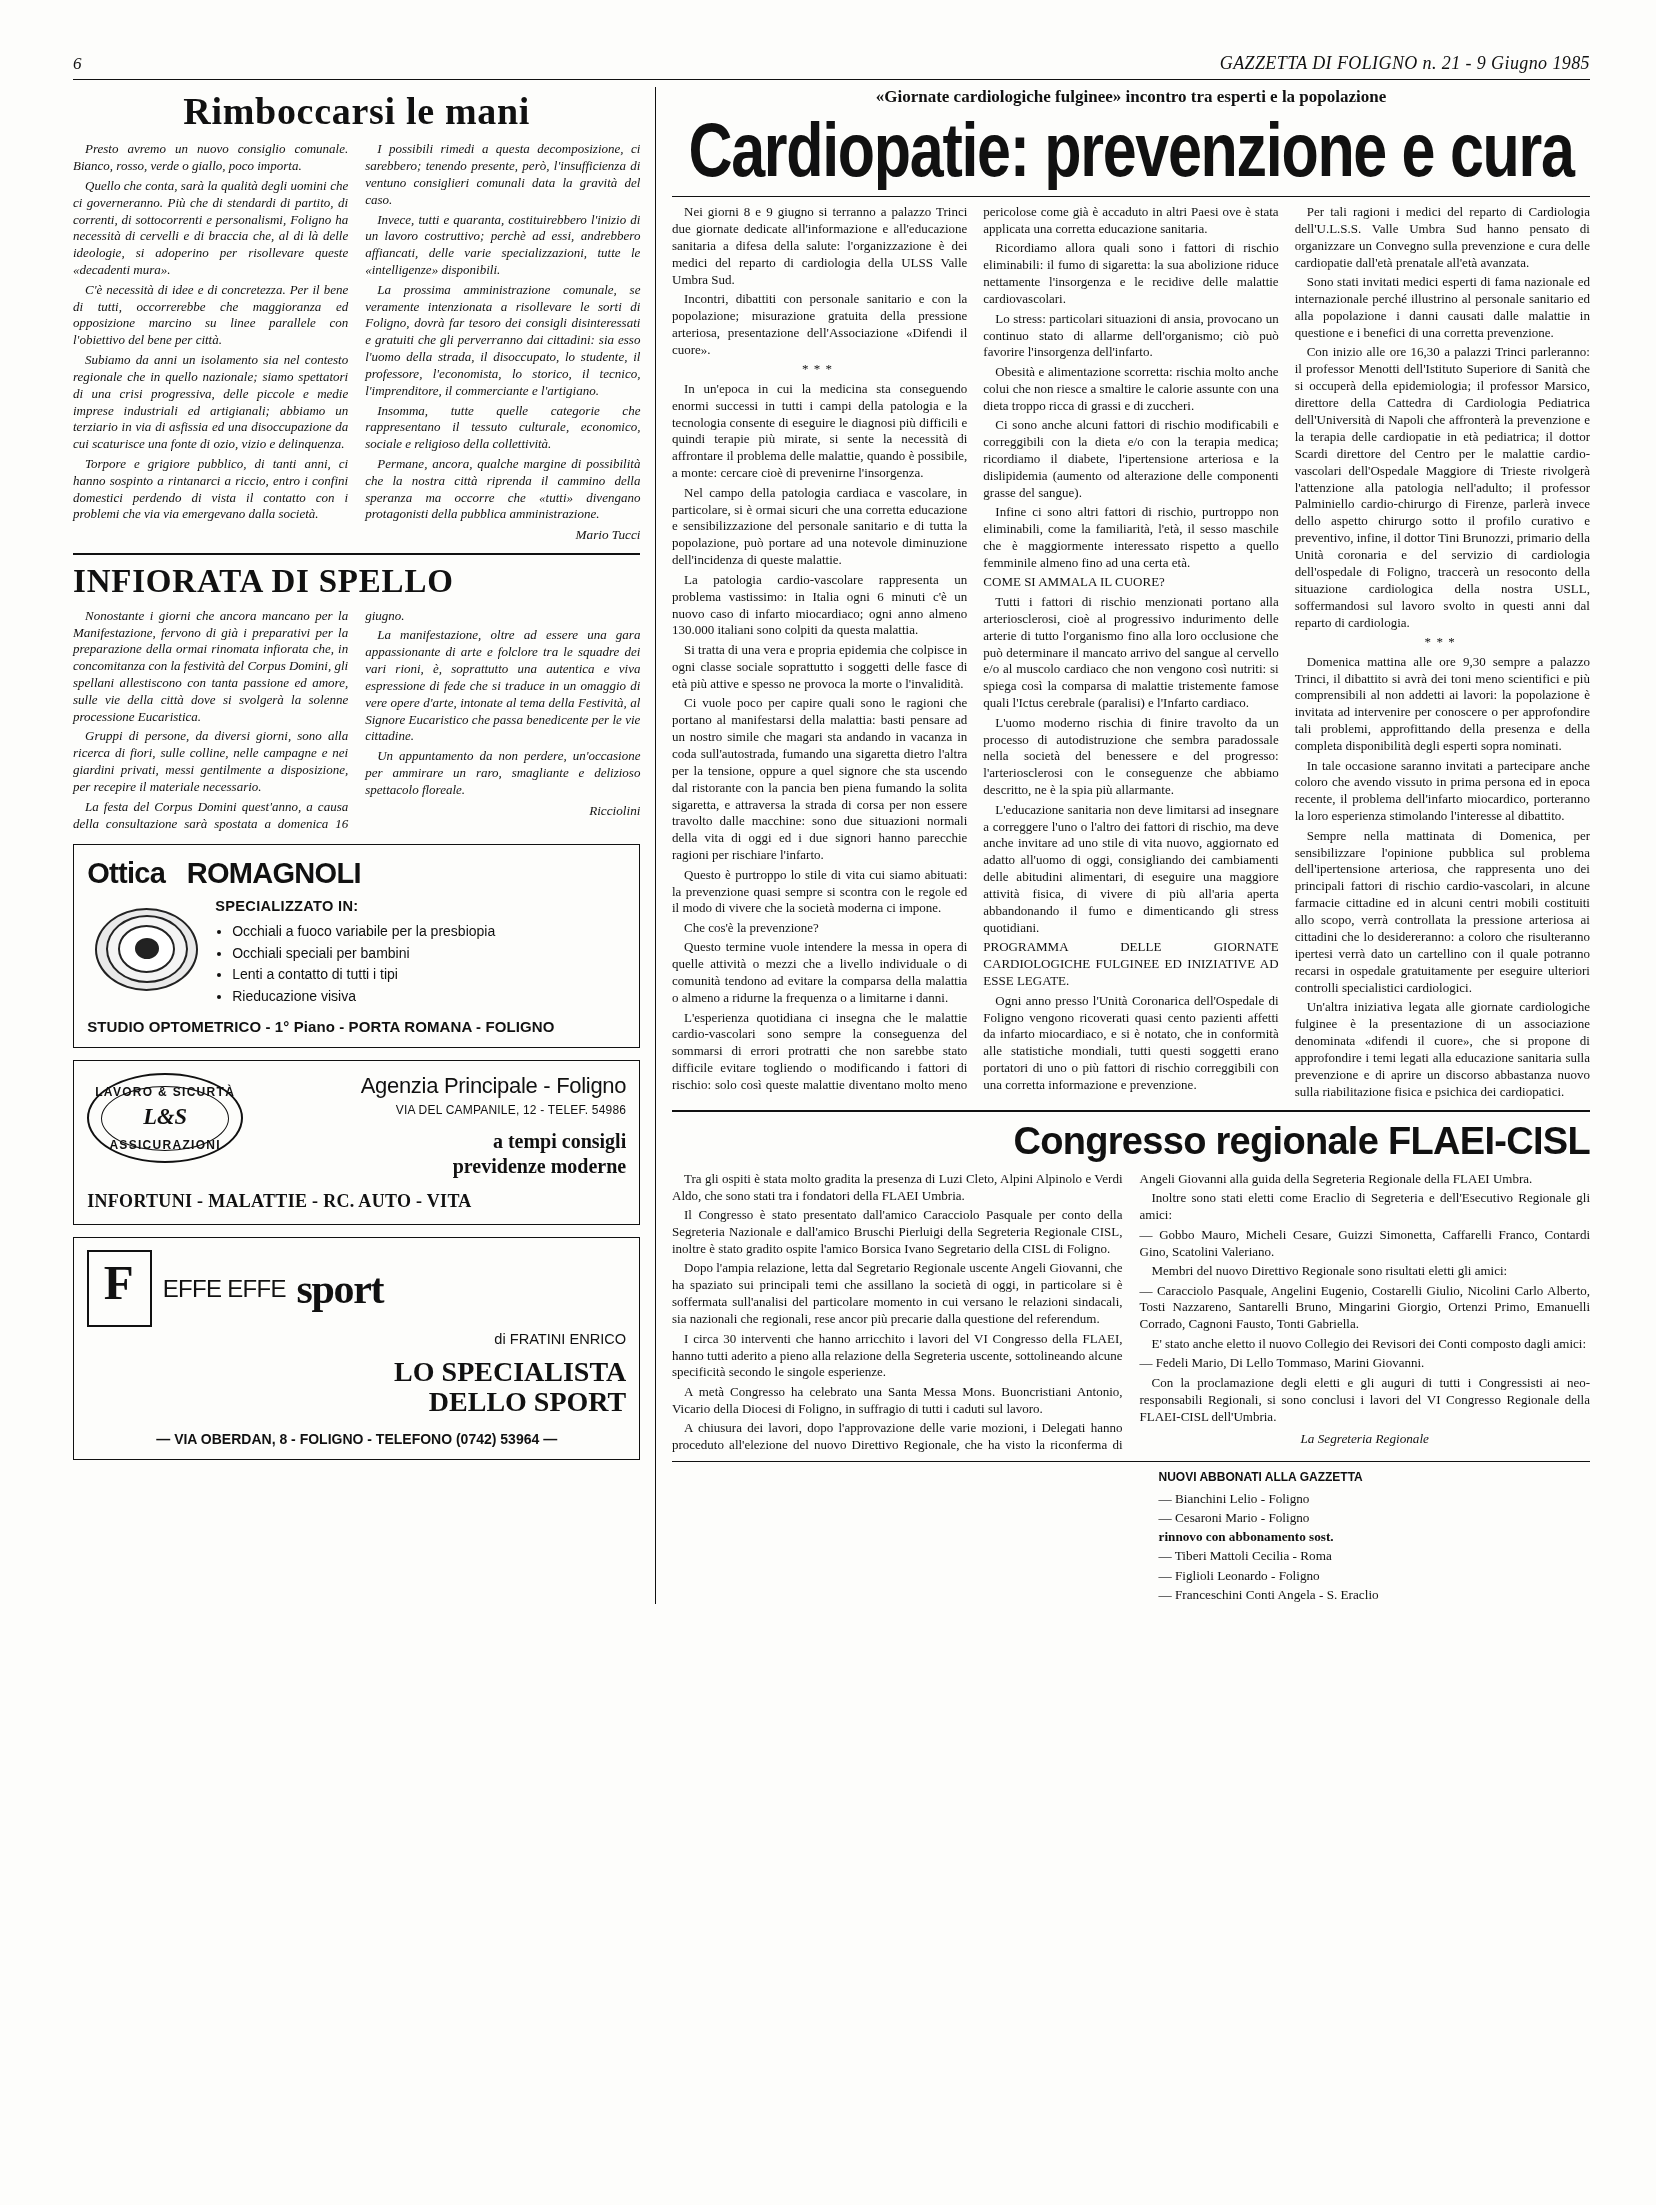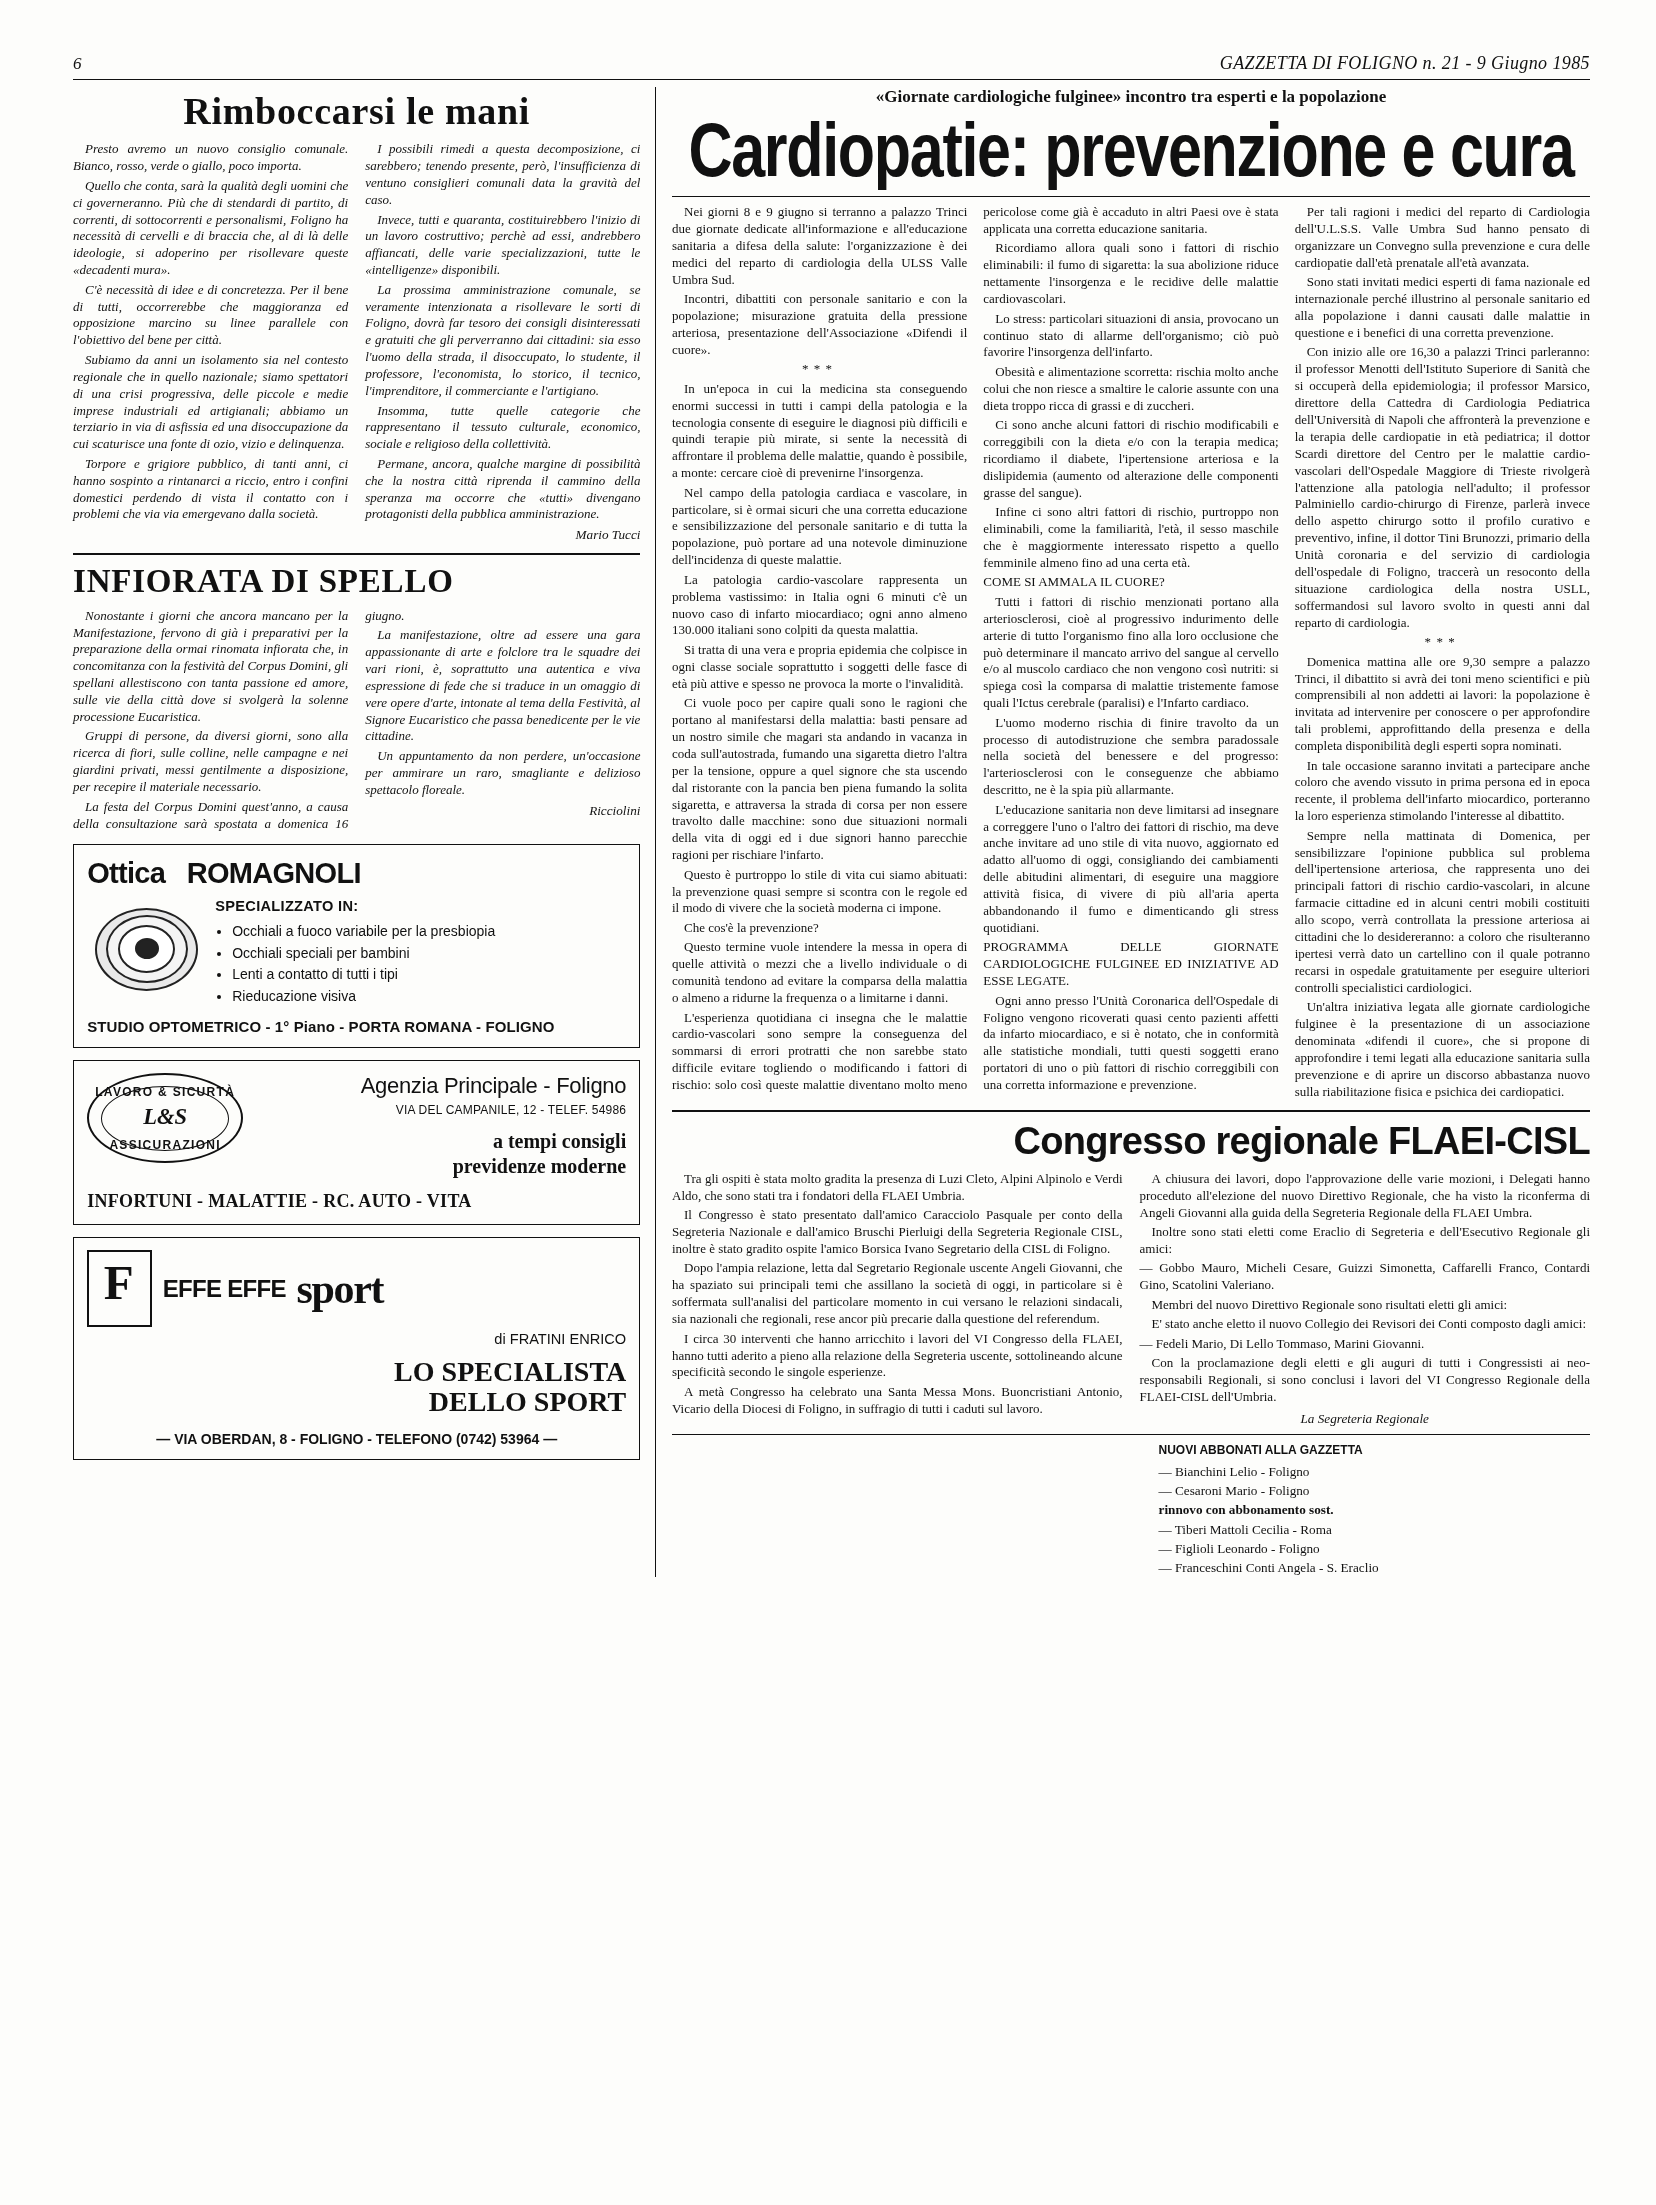--- a/index.html
+++ b/index.html
@@ -196,21 +196,21 @@
 
   .effe-row { display: flex; align-items: center; gap: 10.6px; }
   .ff-logo {
     width: 61px; height: 73px; border: 2px solid #111; position: relative; flex: 0 0 61px;
   }
   .ff-logo:before {
     content: "F"; position: absolute; left: 14.6px; top: 8px;
     font-family: "Liberation Serif", serif; font-size: 49px; font-weight: bold; line-height: .95;
   }
   .effe-effe {
-    font-family: "Liberation Sans", sans-serif; font-weight: bold; font-size: 24px; letter-spacing: -0.7px;
+    font-family: "Liberation Sans", sans-serif; font-weight: normal; font-size: 24px; letter-spacing: -0.7px;
   }
   .sport-word {
     font-family: "Liberation Serif", serif; font-weight: bold; font-size: 42px; letter-spacing: -1.3px;
   }
   .di-fratini {
     font-family: "Liberation Sans", sans-serif; font-size: 14.6px; text-align: right; margin-top: 4px;
   }
   .lo-specialista {
     font-family: "Liberation Serif", serif; font-weight: bold; font-size: 28px;
     text-align: right; line-height: 1.1; margin-top: 9.3px;
@@ -409,20 +409,21 @@
         <div class="two-col">
           <p class="body-text roman">Tra gli ospiti è stata molto gradita la presenza di Luzi Cleto, Alpini Alpinolo e Verdi Aldo, che sono stati tra i fondatori della FLAEI Umbria.</p>
           <p class="body-text roman">Il Congresso è stato presentato dall'amico Caracciolo Pasquale per conto della Segreteria Nazionale e dall'amico Bruschi Pierluigi della Segreteria Regionale CISL, inoltre è stato gradito ospite l'amico Borsica Ivano Segretario della CISL di Foligno.</p>
           <p class="body-text roman">Dopo l'ampia relazione, letta dal Segretario Regionale uscente Angeli Giovanni, che ha spaziato sui principali temi che assillano la società di oggi, in particolare si è soffermata sull'analisi del particolare momento in cui versano le relazioni sindacali, sia nazionali che regionali, rese ancor più precarie dalla questione del referendum.</p>
           <p class="body-text roman">I circa 30 interventi che hanno arricchito i lavori del VI Congresso della FLAEI, hanno tutti aderito a pieno alla relazione della Segreteria uscente, sottolineando alcune specificità secondo le singole esperienze.</p>
           <p class="body-text roman">A metà Congresso ha celebrato una Santa Messa Mons. Buoncristiani Antonio, Vicario della Diocesi di Foligno, in suffragio di tutti i caduti sul lavoro.</p>
           <p class="body-text roman">A chiusura dei lavori, dopo l'approvazione delle varie mozioni, i Delegati hanno proceduto all'elezione del nuovo Direttivo Regionale, che ha visto la riconferma di Angeli Giovanni alla guida della Segreteria Regionale della FLAEI Umbra.</p>
           <p class="body-text roman">Inoltre sono stati eletti come Eraclio di Segreteria e dell'Esecutivo Regionale gli amici:</p>
           <p class="body-text roman" style="text-indent:0;">— Gobbo Mauro, Micheli Cesare, Guizzi Simonetta, Caffarelli Franco, Contardi Gino, Scatolini Valeriano.</p>
           <p class="body-text roman">Membri del nuovo Direttivo Regionale sono risultati eletti gli amici:</p>
+          <p class="body-text roman" style="text-indent:0;">— Caracciolo Pasquale, Angelini Eugenio, Costarelli Giulio, Nicolini Carlo Alberto, Tosti Nazzareno, Santarelli Bruno, Mingarini Giorgio, Ortenzi Primo, Emanuelli Corrado, Cagnoni Fausto, Tonti Gabriella.</p>
           <p class="body-text roman">E' stato anche eletto il nuovo Collegio dei Revisori dei Conti composto dagli amici:</p>
           <p class="body-text roman" style="text-indent:0;">— Fedeli Mario, Di Lello Tommaso, Marini Giovanni.</p>
           <p class="body-text roman">Con la proclamazione degli eletti e gli auguri di tutti i Congressisti ai neo-responsabili Regionali, si sono conclusi i lavori del VI Congresso Regionale della FLAEI-CISL dell'Umbria.</p>
           <div class="sign-italic">La Segreteria Regionale</div>
         </div>
 
         <div class="rule-thin"></div>
 
         <div style="width:47%; margin-left:53%;">
           <div class="abbonati-title">NUOVI ABBONATI ALLA GAZZETTA</div>

